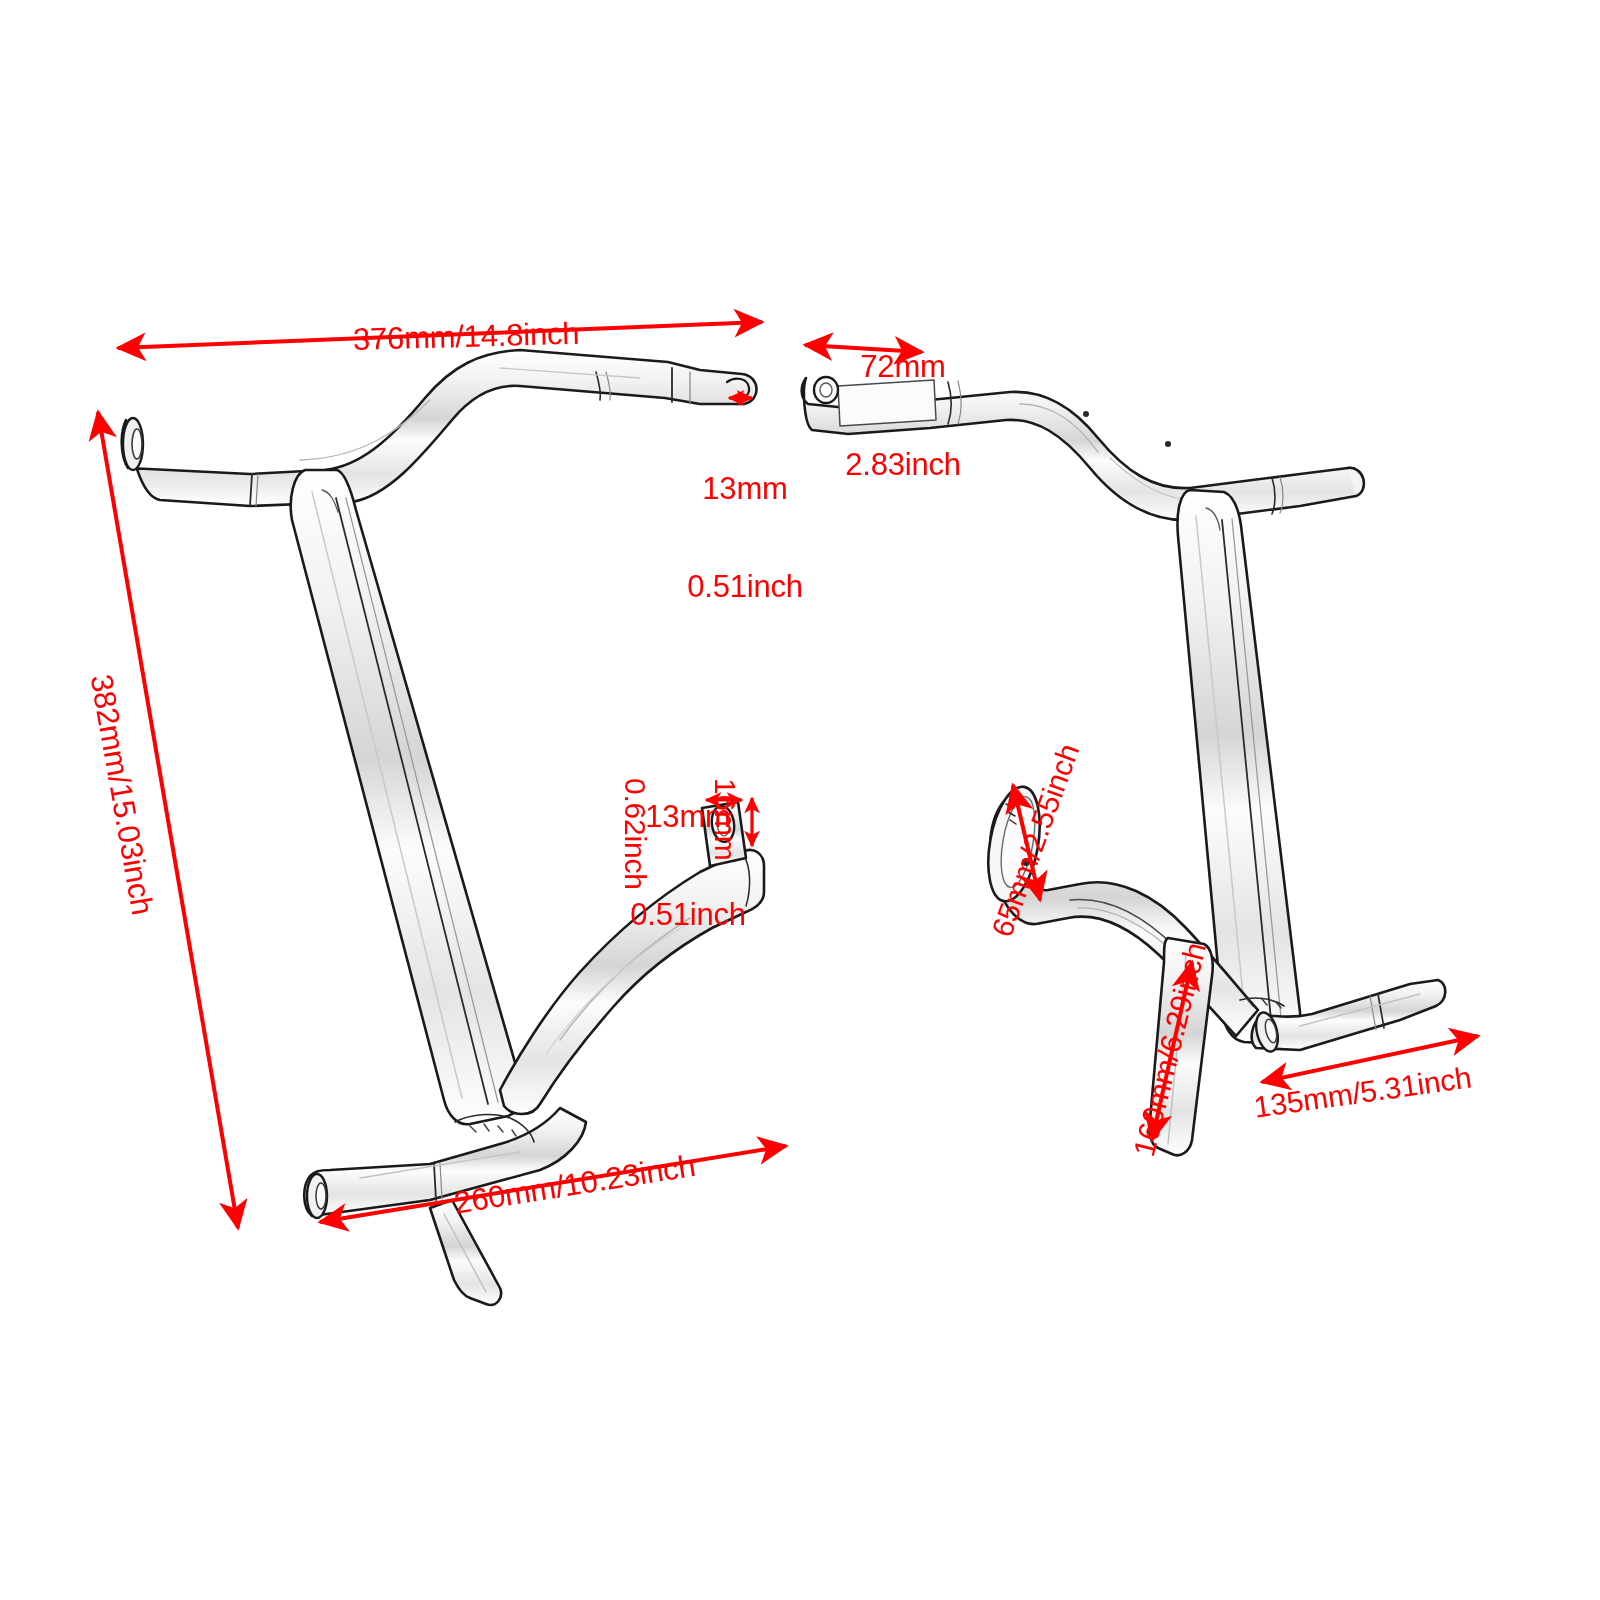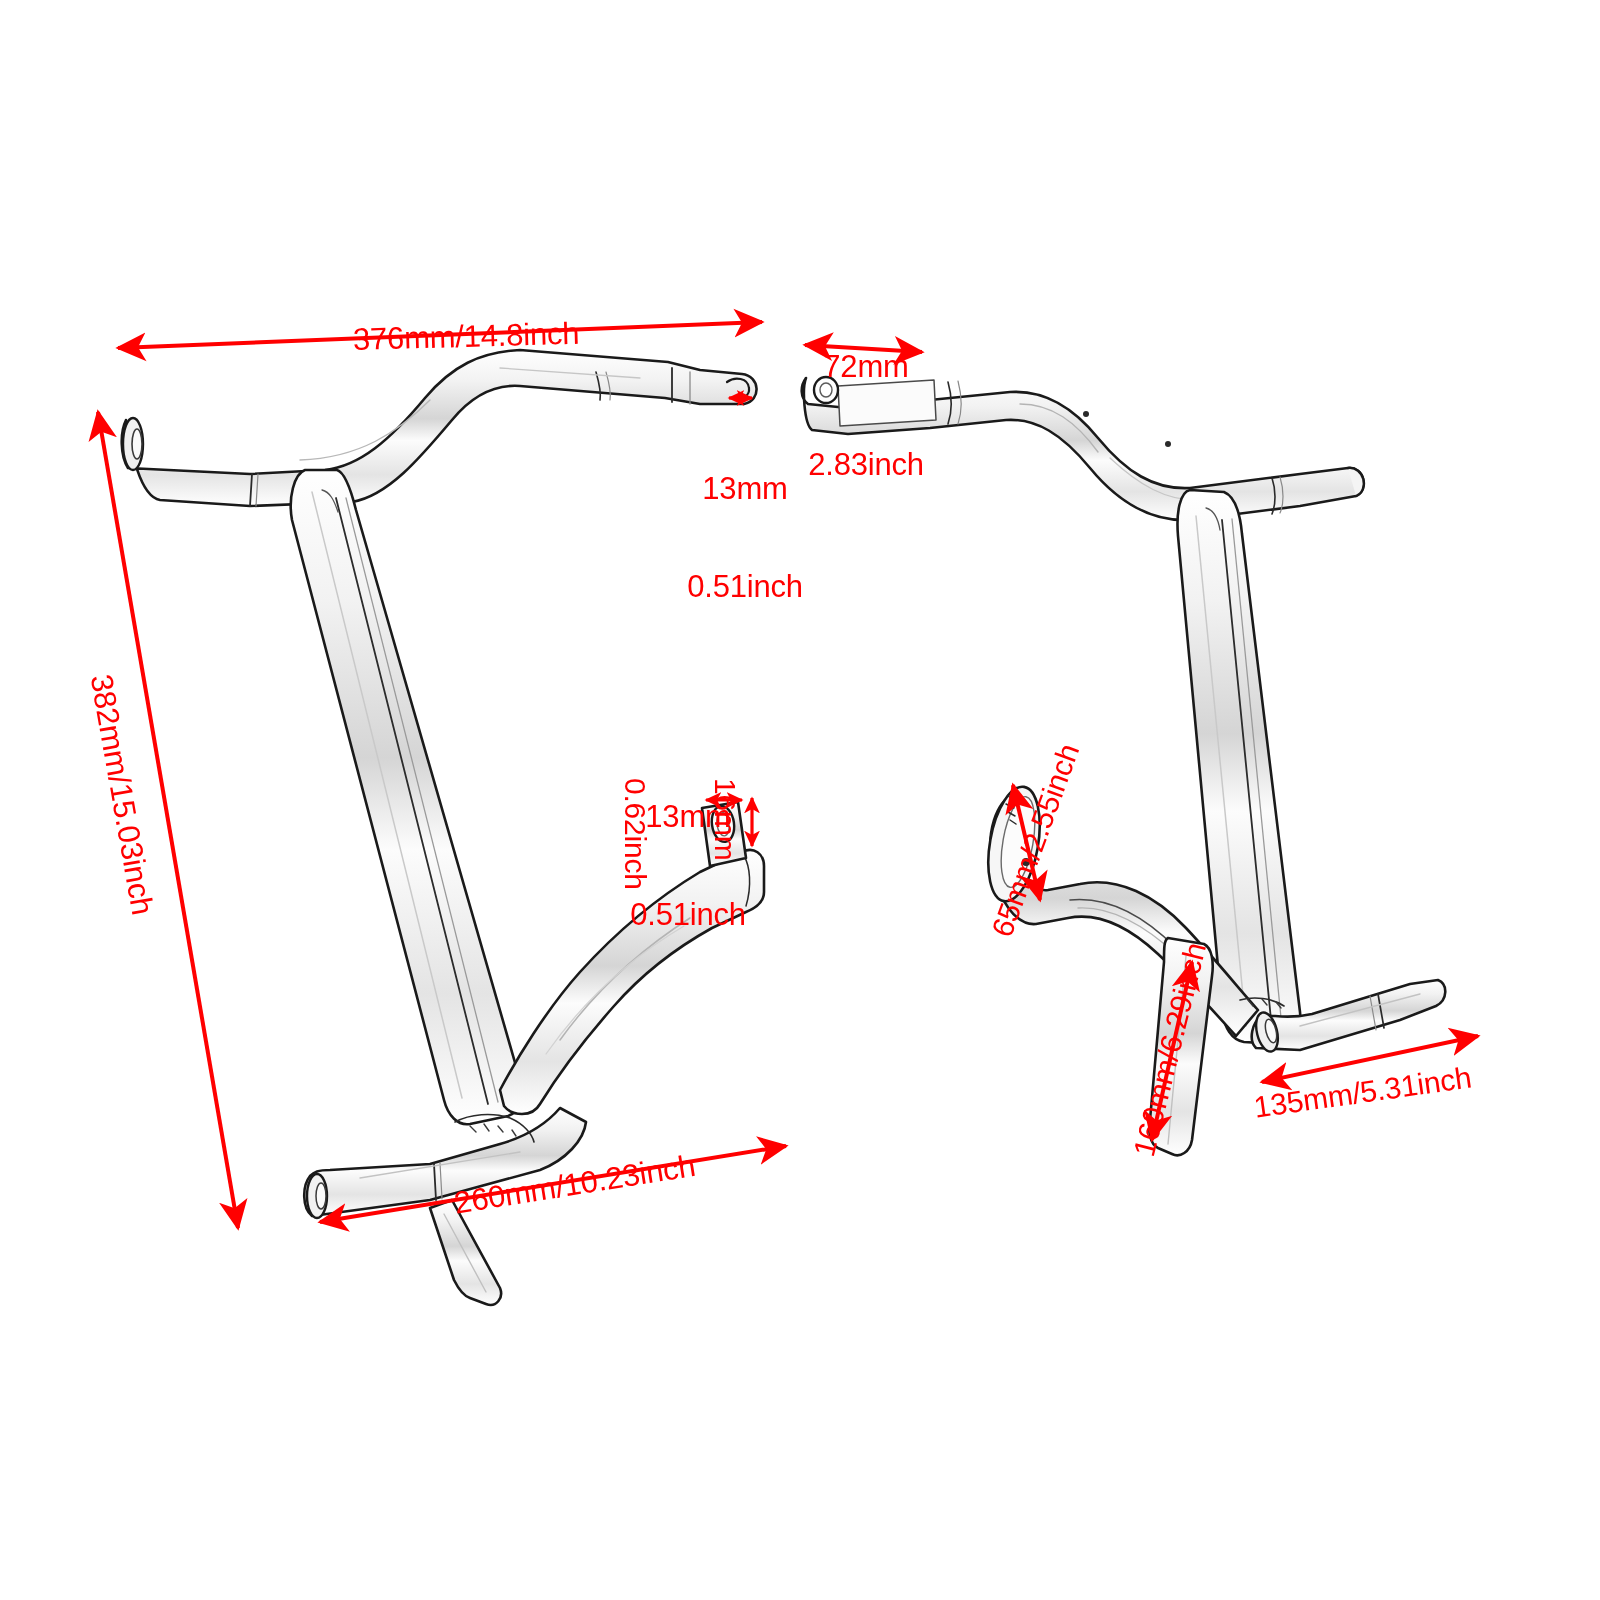--- a/index.html
+++ b/index.html
@@ -271,21 +271,21 @@
       <line x1="1262" y1="1082" x2="1478" y2="1036" marker-start="url(#ahL)" marker-end="url(#ahR)"></line>
 
       <line x1="320" y1="1222" x2="786" y2="1146" marker-start="url(#ahL)" marker-end="url(#ahR)"></line>
     </g>
   </svg>
 
   <div class="dimtext" style="left:318px; top:292px; font-size:31px; transform:rotate(-1.6deg); transform-origin:left top;">
     <span>376mm/14.8inch</span>
   </div>
 
-  <div class="dimtext" style="left:801px; top:285px; font-size:31px; text-align:center; width:130px;">
+  <div class="dimtext" style="left:838px; top:285px; font-size:31px; text-align:center; width:130px;">
     <div>72mm</div>
     <div>2.83inch</div>
   </div>
 
   <div class="dimtext" style="left:676px; top:407px; font-size:31px; text-align:center; width:138px;">
     <div>13mm</div>
     <div>0.51inch</div>
   </div>
 
   <div class="dimtext" style="left:116px; top:672px; font-size:31px; transform:rotate(80deg); transform-origin:left top; white-space:nowrap;">

